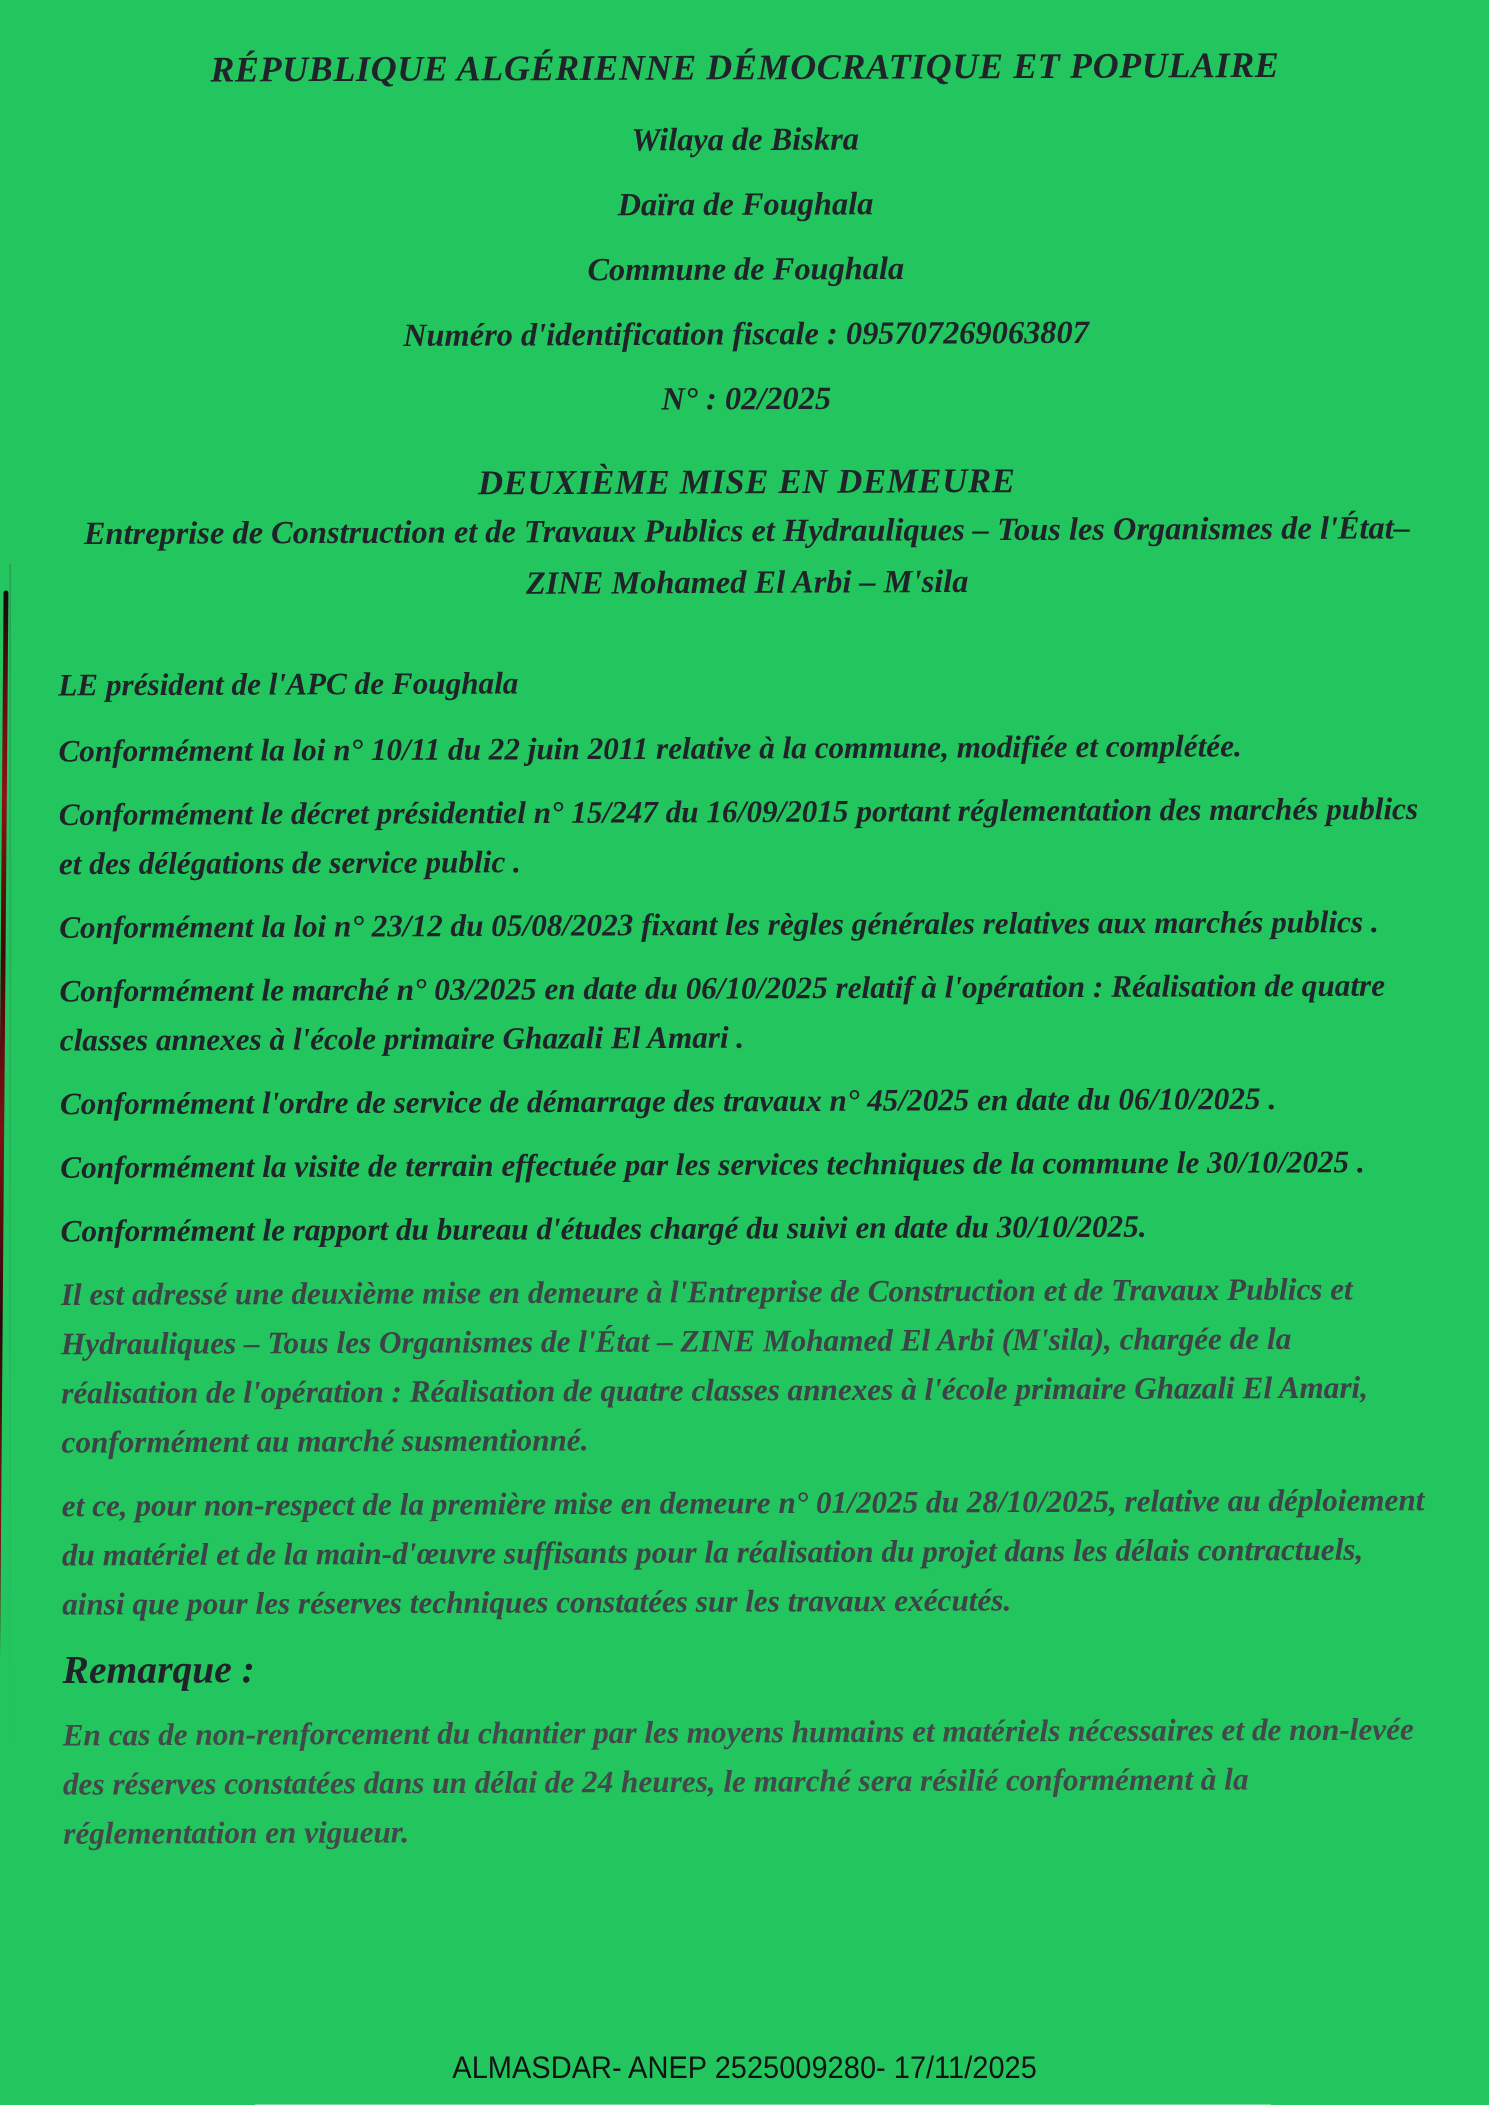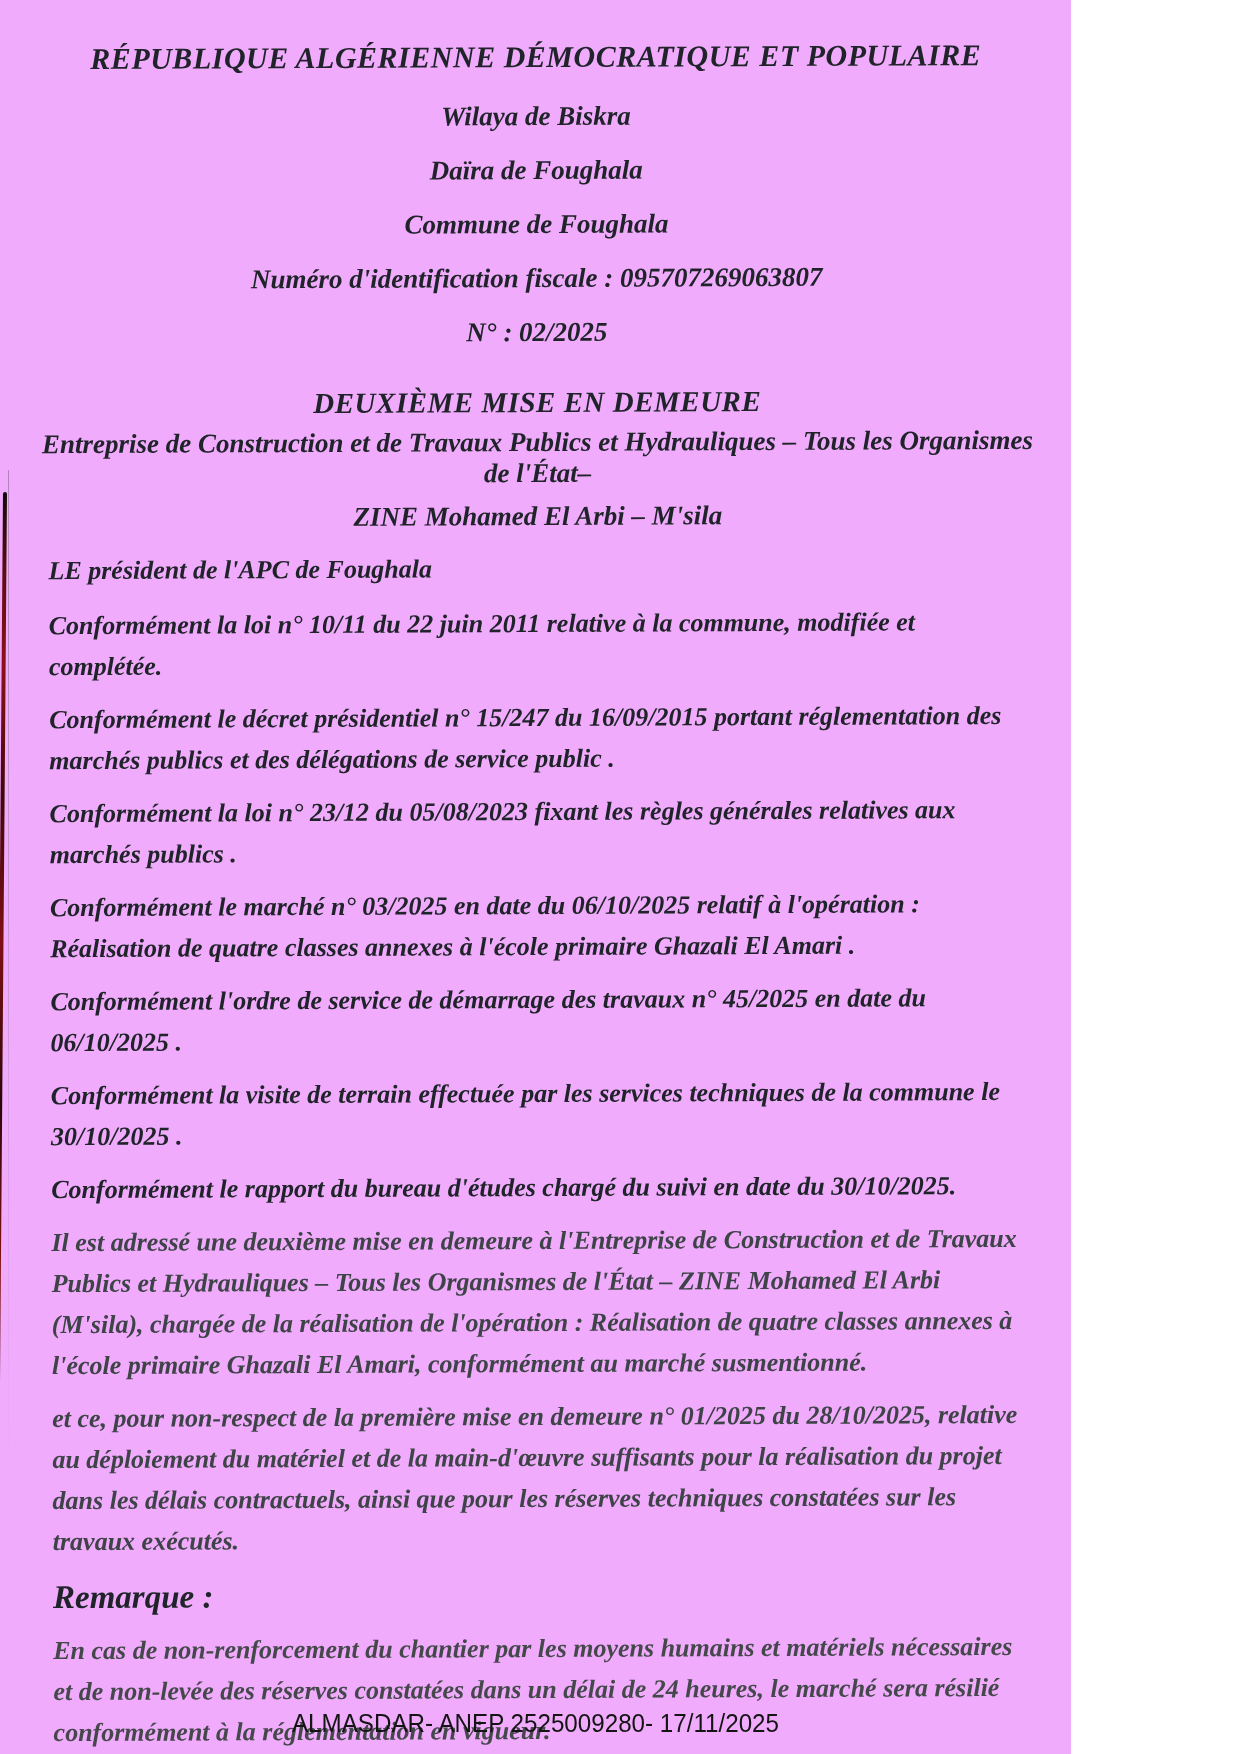--- a/index.html
+++ b/index.html
@@ -2,23 +2,23 @@
 <html><head>
 <meta charset="utf-8">
 <style>
   html, body {
     margin: 0;
     padding: 0;
     background: #ffffff;
   }
   .page {
     position: relative;
-    width: 1071px;
+    width: 1241px;
     height: 1754px;
-    background: #f0abfc;
+    background: #22c55e;
     overflow: hidden;
     font-family: "Liberation Serif", "DejaVu Serif", serif;
     font-style: italic;
     font-weight: bold;
     color: #20242a;
   }
   
   .tilt {
     transform: rotate(-0.25deg);
     transform-origin: 50% 0;

